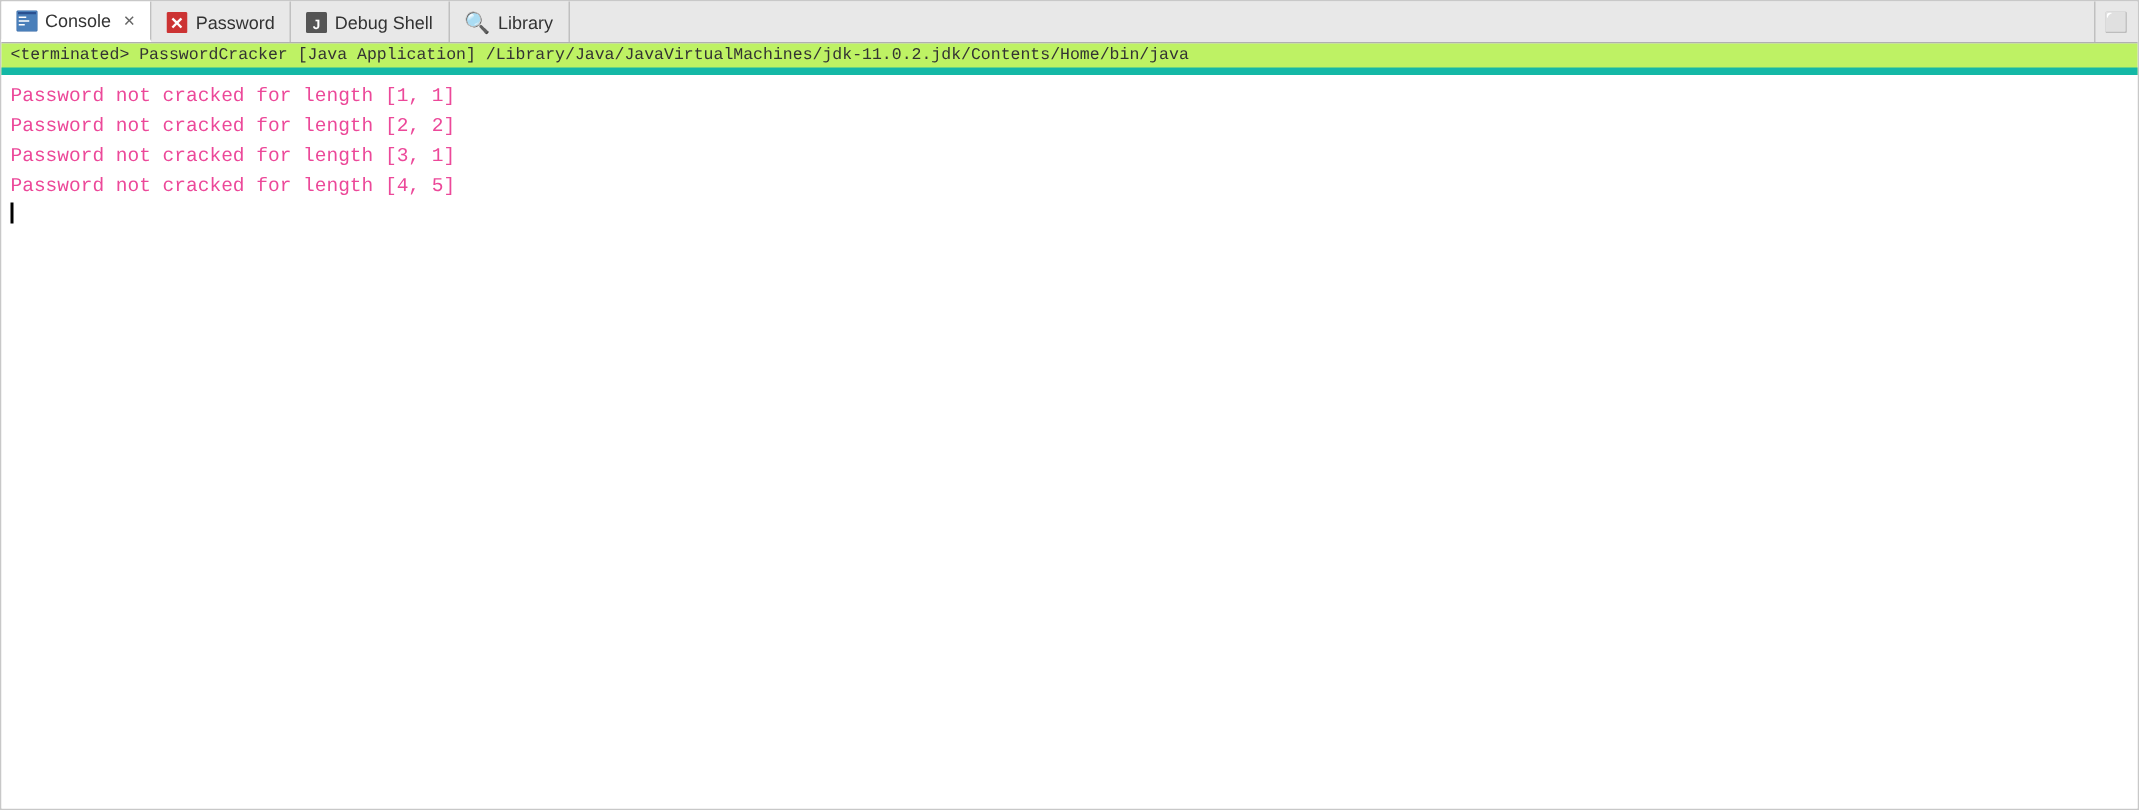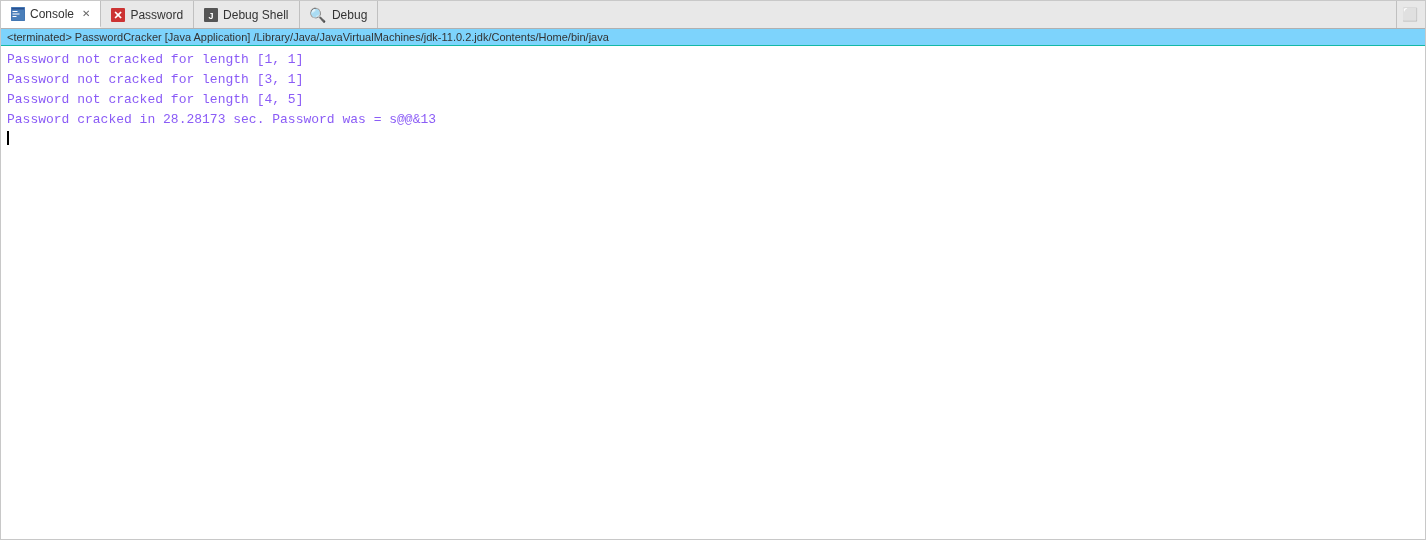--- a/index.html
+++ b/index.html
@@ -77,39 +77,39 @@
     }
 
     .tab-bar-end-icon {
       font-size: 14px;
       color: #555;
       cursor: pointer;
     }
 
     .status-bar {
       padding: 2px 6px;
-      background: #7dd3fc;
-      border-bottom: 1px solid #14b8a6;
+      background: #bef264;
+      border-bottom: 5px solid #14b8a6;
       font-size: 11px;
       color: #333;
-      font-family: Liberation Sans, sans-serif;
+      font-family: Liberation Mono, monospace;
       flex-shrink: 0;
       white-space: nowrap;
       overflow: hidden;
       text-overflow: ellipsis;
     }
 
     .console-output {
       flex: 1;
       background: #ffffff;
       padding: 4px 6px;
       overflow-y: auto;
       font-family: 'Courier New', Courier, monospace;
       font-size: 13px;
-      color: #8b5cf6;
+      color: #ec4899;
       line-height: 1.55;
     }
 
     .console-line {
       white-space: pre;
     }
 
     .cursor-line {
       display: flex;
       align-items: center;
@@ -159,37 +159,37 @@
     <div class="tab">
       <svg width="14" height="14" viewBox="0 0 14 14">
         <rect x="0" y="0" width="14" height="14" rx="1" fill="#555555"></rect>
         <text x="7" y="11" text-anchor="middle" fill="white" font-size="9" font-weight="bold" font-family="Arial, sans-serif">J</text>
       </svg>
       <span class="tab-label">Debug Shell</span>
     </div>
 
     <div class="tab">
       <span style="font-size:14px;">🔍</span>
-      <span class="tab-label">Debug</span>
+      <span class="tab-label">Library</span>
     </div>
 
     <div class="tab-spacer"></div>
 
     <div class="tab-bar-end">
       <span class="tab-bar-end-icon" style="font-size:13px;">⬜</span>
     </div>
   </div>
 
   <div class="status-bar">
     <span>&lt;terminated&gt; PasswordCracker [Java Application] /Library/Java/JavaVirtualMachines/jdk-11.0.2.jdk/Contents/Home/bin/java</span>
   </div>
 
   <div class="console-output">
     <div class="console-line">Password not cracked for length [1, 1]</div>
+    <div class="console-line">Password not cracked for length [2, 2]</div>
     <div class="console-line">Password not cracked for length [3, 1]</div>
     <div class="console-line">Password not cracked for length [4, 5]</div>
-    <div class="console-line">Password cracked in 28.28173 sec. Password was = s@@&amp;13</div>
     <div class="cursor-line">
       <span class="cursor"></span>
     </div>
   </div>
 
 </div>
 
 </body></html>

